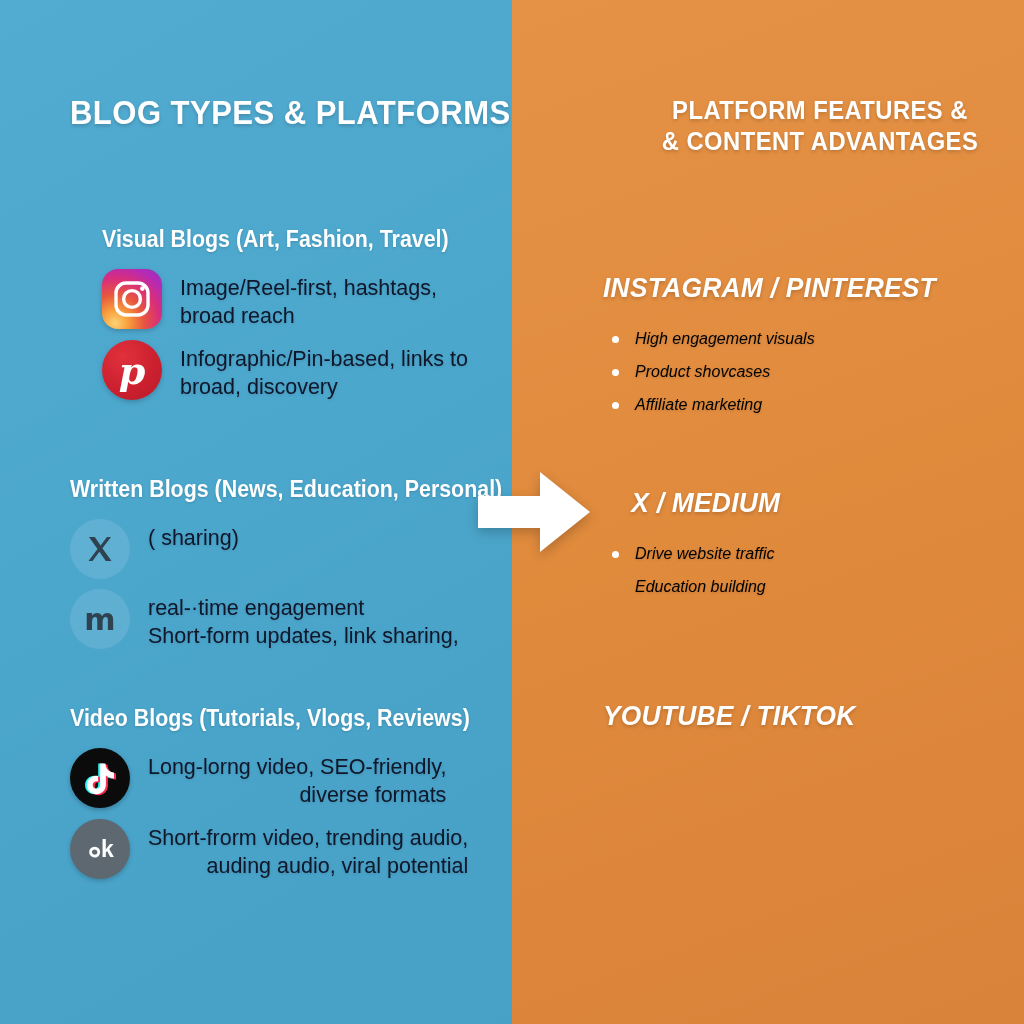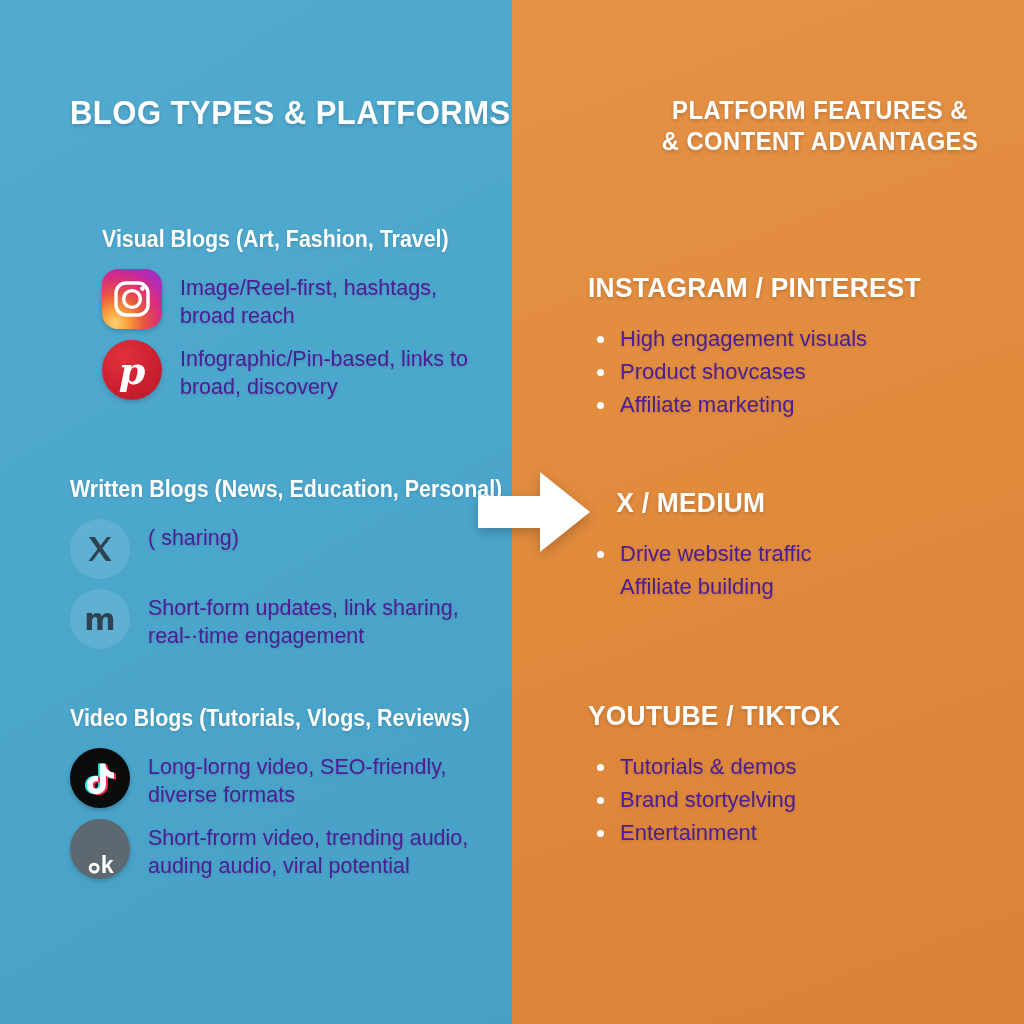--- a/index.html
+++ b/index.html
@@ -84,21 +84,21 @@
     margin-bottom: 10px;
   }
   .plat-icon {
     flex: 0 0 auto;
     width: 60px;
     height: 60px;
     margin-right: 18px;
     position: relative;
   }
   .plat-text {
-    color: #4c1d95;
+    color: #0f172a;
     font-size: 21.5px;
     line-height: 28px;
     padding-top: 5px;
     text-shadow: 0 1px 3px rgba(0,0,0,0.14);
   }
   .plat-text span { display: block; }
 
   
   .ico-instagram {
     width: 60px; height: 60px;
@@ -138,58 +138,59 @@
     display: flex;
     align-items: center;
     justify-content: center;
     color: #2f4250;
     font-weight: bold;
     font-size: 30px;
     font-family: "DejaVu Sans", sans-serif;
   }
   .glyph-white-garble {
     position: absolute;
-    left: 0; top: 18px;
+    left: 0; top: 0;
     width: 60px; height: 60px;
     display: flex;
     align-items: center;
     justify-content: center;
     color: #ffffff;
     font-weight: bold;
     font-size: 23px;
     letter-spacing: -2px;
-    font-family: Liberation Mono, monospace;
+    font-family: Liberation Sans, sans-serif;
   }
 
   
   .rgroup {
     position: absolute;
-    left: 588px;
+    left: 603px;
     width: 400px;
+    font-style: italic;
   }
   .rgroup-heading {
     color: #ffffff;
     font-size: 28px;
     font-weight: bold;
     font-stretch: condensed;
     letter-spacing: 0.3px;
     transform: scaleX(0.94);
     transform-origin: left center;
     text-shadow: 0 2px 4px rgba(0,0,0,0.18);
     white-space: nowrap;
   }
   .rgroup-heading.indented { padding-left: 30px; }
   .rlist {
     list-style: none;
     margin: 18px 0 0 0;
     padding: 0;
   }
   .rlist li {
-    color: #4c1d95;
-    font-size: 22px;
+    color: #000000;
+    font-size: 16px;
     line-height: 33px;
     padding-left: 32px;
     position: relative;
     text-shadow: 0 1px 3px rgba(0,0,0,0.14);
   }
   .rlist li.bulleted::before {
     content: "";
     position: absolute;
     left: 9px;
     top: 14px;
@@ -271,27 +272,27 @@
         <span></span>
       </div>
     </div>
 
     <div class="plat-row">
       <div class="plat-icon">
         <div class="ico-ghost"></div>
         <div class="glyph-dark">m</div>
       </div>
       <div class="plat-text">
+        <span> real-·time engagement</span>
         <span>Short-form updates, link sharing,</span>
-        <span> real-·time engagement</span>
-      </div>
-    </div>
-  </div>
-
-  <div class="group" style="top:705px;">
+      </div>
+    </div>
+  </div>
+
+  <div class="group" style="top:705px;text-align:right;">
     <div class="group-heading">Video Blogs (Tutorials, Vlogs, Reviews)</div>
 
     <div class="plat-row">
       <div class="plat-icon">
         <div class="ico-tiktok"></div>
         <svg class="ico-svg" width="60" height="60" viewBox="0 0 60 60">
           <path d="M35.5 15.5 C35.5 21 39.5 24.2 44 24.6 L44 30.4 C40.9 30.4 38.1 29.3 35.9 27.5 L35.9 36.6 C35.9 42.2 31.6 46.3 26.4 46.3 C21.2 46.3 17 42.2 17 37 C17 31.8 21.2 27.7 26.4 27.7 C27 27.7 27.6 27.8 28.1 27.9 L28.1 33.6 C27.6 33.4 27 33.3 26.4 33.3 C24.3 33.3 22.7 34.9 22.7 37 C22.7 39.1 24.3 40.7 26.4 40.7 C28.5 40.7 30.2 39.1 30.2 37 L30.2 15.5 Z" fill="#26f4ee" transform="translate(-2,0)"></path>
           <path d="M35.5 15.5 C35.5 21 39.5 24.2 44 24.6 L44 30.4 C40.9 30.4 38.1 29.3 35.9 27.5 L35.9 36.6 C35.9 42.2 31.6 46.3 26.4 46.3 C21.2 46.3 17 42.2 17 37 C17 31.8 21.2 27.7 26.4 27.7 C27 27.7 27.6 27.8 28.1 27.9 L28.1 33.6 C27.6 33.4 27 33.3 26.4 33.3 C24.3 33.3 22.7 34.9 22.7 37 C22.7 39.1 24.3 40.7 26.4 40.7 C28.5 40.7 30.2 39.1 30.2 37 L30.2 15.5 Z" fill="#fe2c55" transform="translate(2,1)"></path>
           <path d="M35.5 15.5 C35.5 21 39.5 24.2 44 24.6 L44 30.4 C40.9 30.4 38.1 29.3 35.9 27.5 L35.9 36.6 C35.9 42.2 31.6 46.3 26.4 46.3 C21.2 46.3 17 42.2 17 37 C17 31.8 21.2 27.7 26.4 27.7 C27 27.7 27.6 27.8 28.1 27.9 L28.1 33.6 C27.6 33.4 27 33.3 26.4 33.3 C24.3 33.3 22.7 34.9 22.7 37 C22.7 39.1 24.3 40.7 26.4 40.7 C28.5 40.7 30.2 39.1 30.2 37 L30.2 15.5 Z" fill="#ffffff"></path>
         </svg>
@@ -320,30 +321,25 @@
       <li class="bulleted">High engagement visuals</li>
       <li class="bulleted">Product shovcases</li>
       <li class="bulleted">Affiliate marketing</li>
     </ul>
   </div>
 
   <div class="rgroup" style="top:487px;">
     <div class="rgroup-heading indented">X / MEDIUM</div>
     <ul class="rlist">
       <li class="bulleted">Drive website traffic</li>
-      <li>Affiliate building</li>
+      <li>Education building</li>
     </ul>
   </div>
 
   <div class="rgroup" style="top:700px;">
     <div class="rgroup-heading">YOUTUBE / TIKTOK</div>
-    <ul class="rlist">
-      <li class="bulleted">Tutorials &amp; demos</li>
-      <li class="bulleted">Brand stortyelving</li>
-      <li class="bulleted">Entertainment</li>
-    </ul>
   </div>
 
   <svg id="arrow" viewBox="0 0 120 92">
     <path d="M4 30 L66 30 L66 6 L116 46 L66 86 L66 62 L4 62 Z" fill="#ffffff"></path>
   </svg>
 
 </div>
 
 </body></html>

